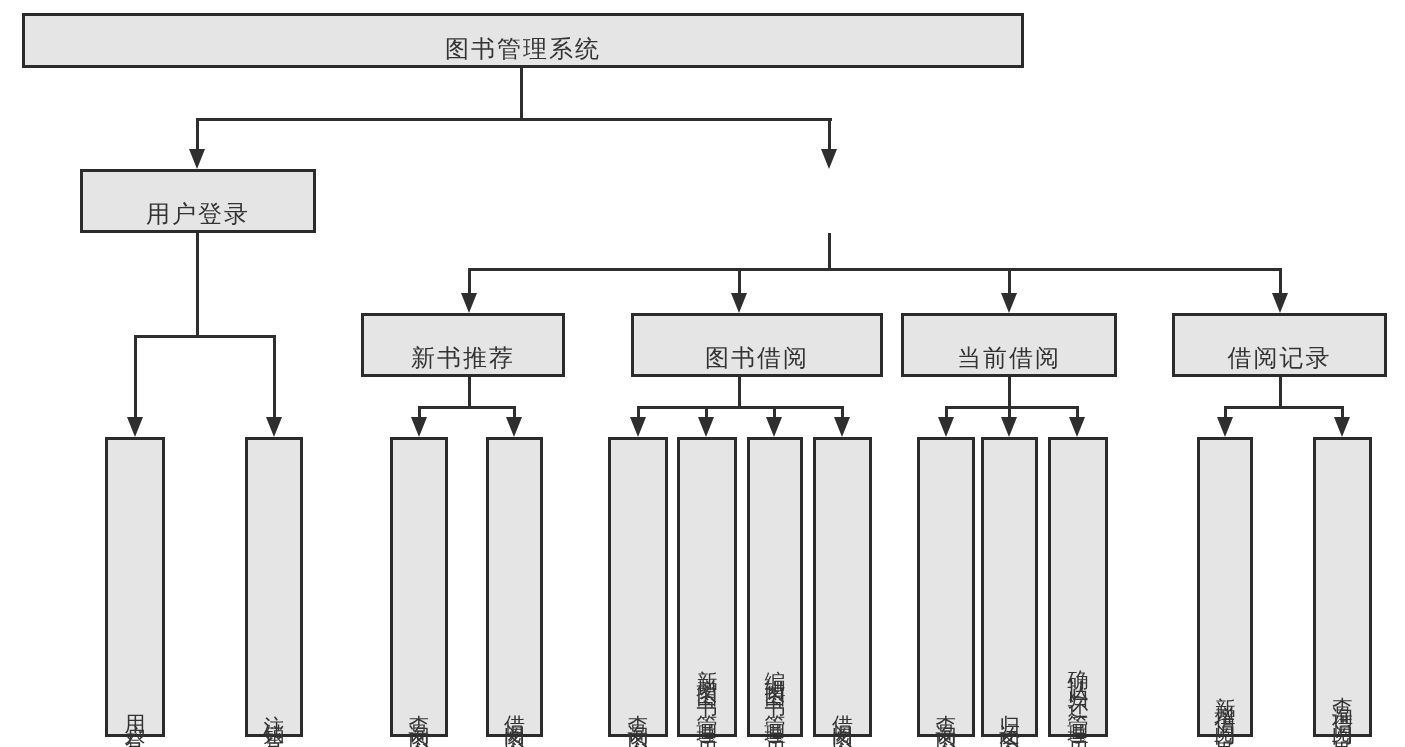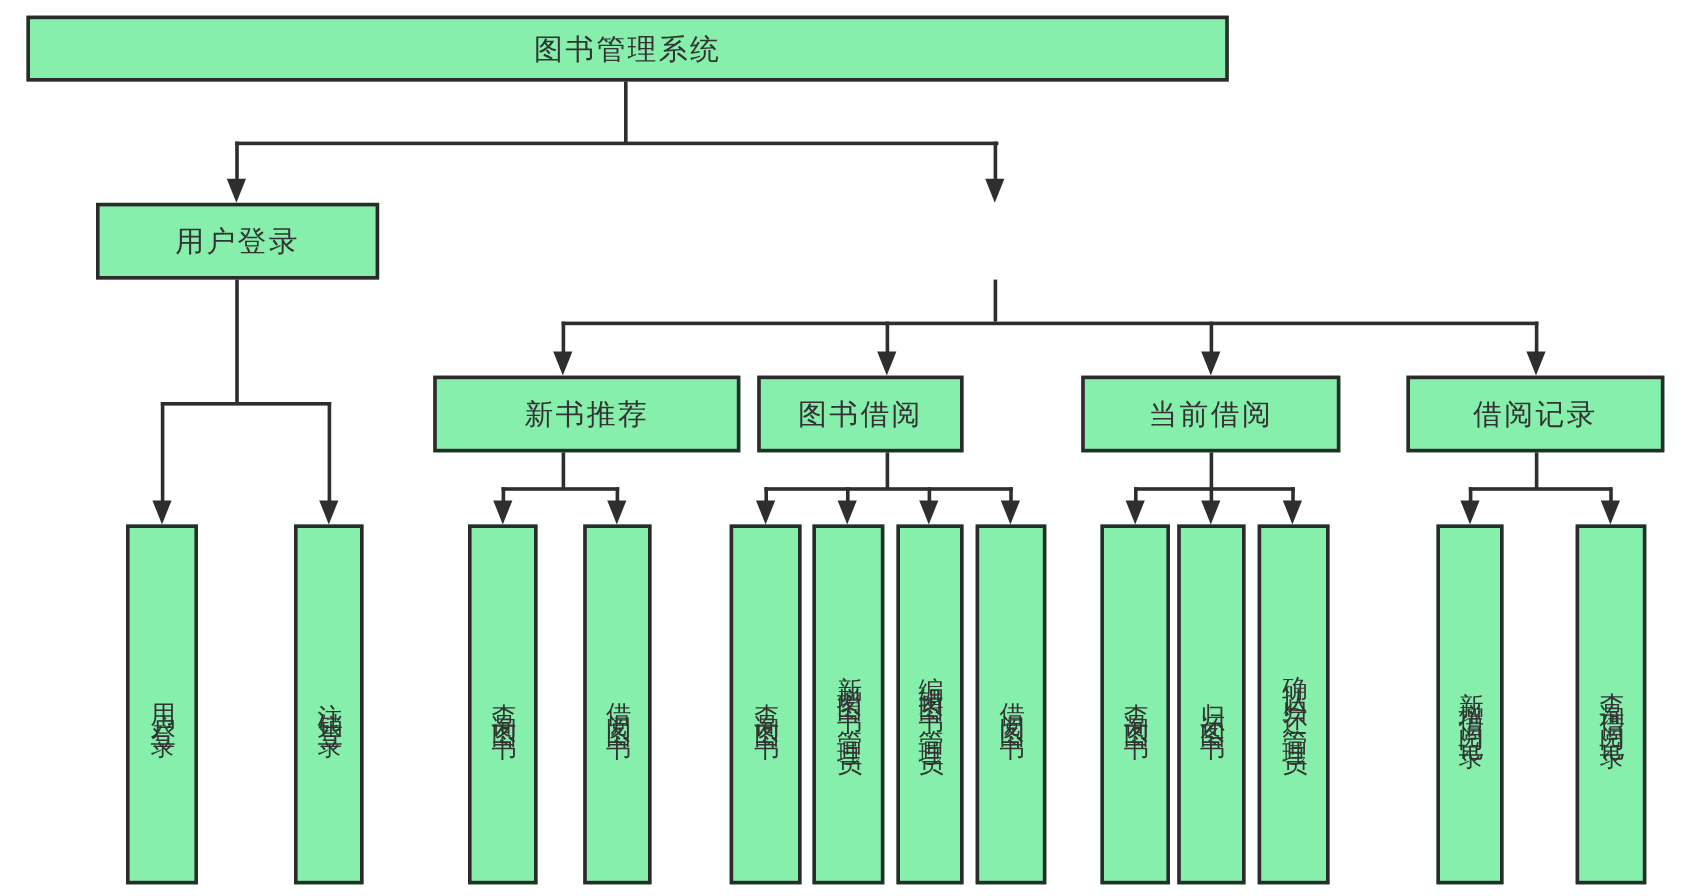--- a/index.html
+++ b/index.html
@@ -8,23 +8,23 @@
     width: 1405px;
     height: 747px;
     background: #ffffff;
     font-family: "Liberation Sans", "DejaVu Sans", sans-serif;
     overflow: hidden;
   }
   .box {
     position: absolute;
     box-sizing: border-box;
     border: 3px solid #2b2b2b;
-    background: #86efac;
+    background: #e5e5e5;
     display: flex;
-    align-items: center;
+    align-items: flex-end;
     justify-content: center;
     color: #333333;
   }
   .h-label {
     font-size: 24px;
     letter-spacing: 2px;
     white-space: nowrap;
     color: #333333;
   }
   .v-label {
@@ -92,24 +92,24 @@
     <div class="vl" style="left:468px; top:268px; height:27px;"></div>
     <div class="arrow" style="left:461px; top:293px;"></div>
     <div class="vl" style="left:738px; top:268px; height:27px;"></div>
     <div class="arrow" style="left:731px; top:293px;"></div>
     <div class="vl" style="left:1008px; top:268px; height:27px;"></div>
     <div class="arrow" style="left:1001px; top:293px;"></div>
     <div class="vl" style="left:1279px; top:268px; height:27px;"></div>
     <div class="arrow" style="left:1272px; top:293px;"></div>
   </div>
 
-  <div class="box" style="left:361px; top:313px; width:256px; height:64px;">
+  <div class="box" style="left:361px; top:313px; width:204px; height:64px;">
     <span class="h-label">新书推荐</span>
   </div>
-  <div class="box" style="left:631px; top:313px; width:172px; height:64px;">
+  <div class="box" style="left:631px; top:313px; width:252px; height:64px;">
     <span class="h-label">图书借阅</span>
   </div>
   <div class="box" style="left:1172px; top:313px; width:215px; height:64px;">
     <span class="h-label">借阅记录</span>
   </div>
   <div class="box" style="left:901px; top:313px; width:216px; height:64px;">
     <span class="h-label">当前借阅</span>
   </div>
 
   <div>

